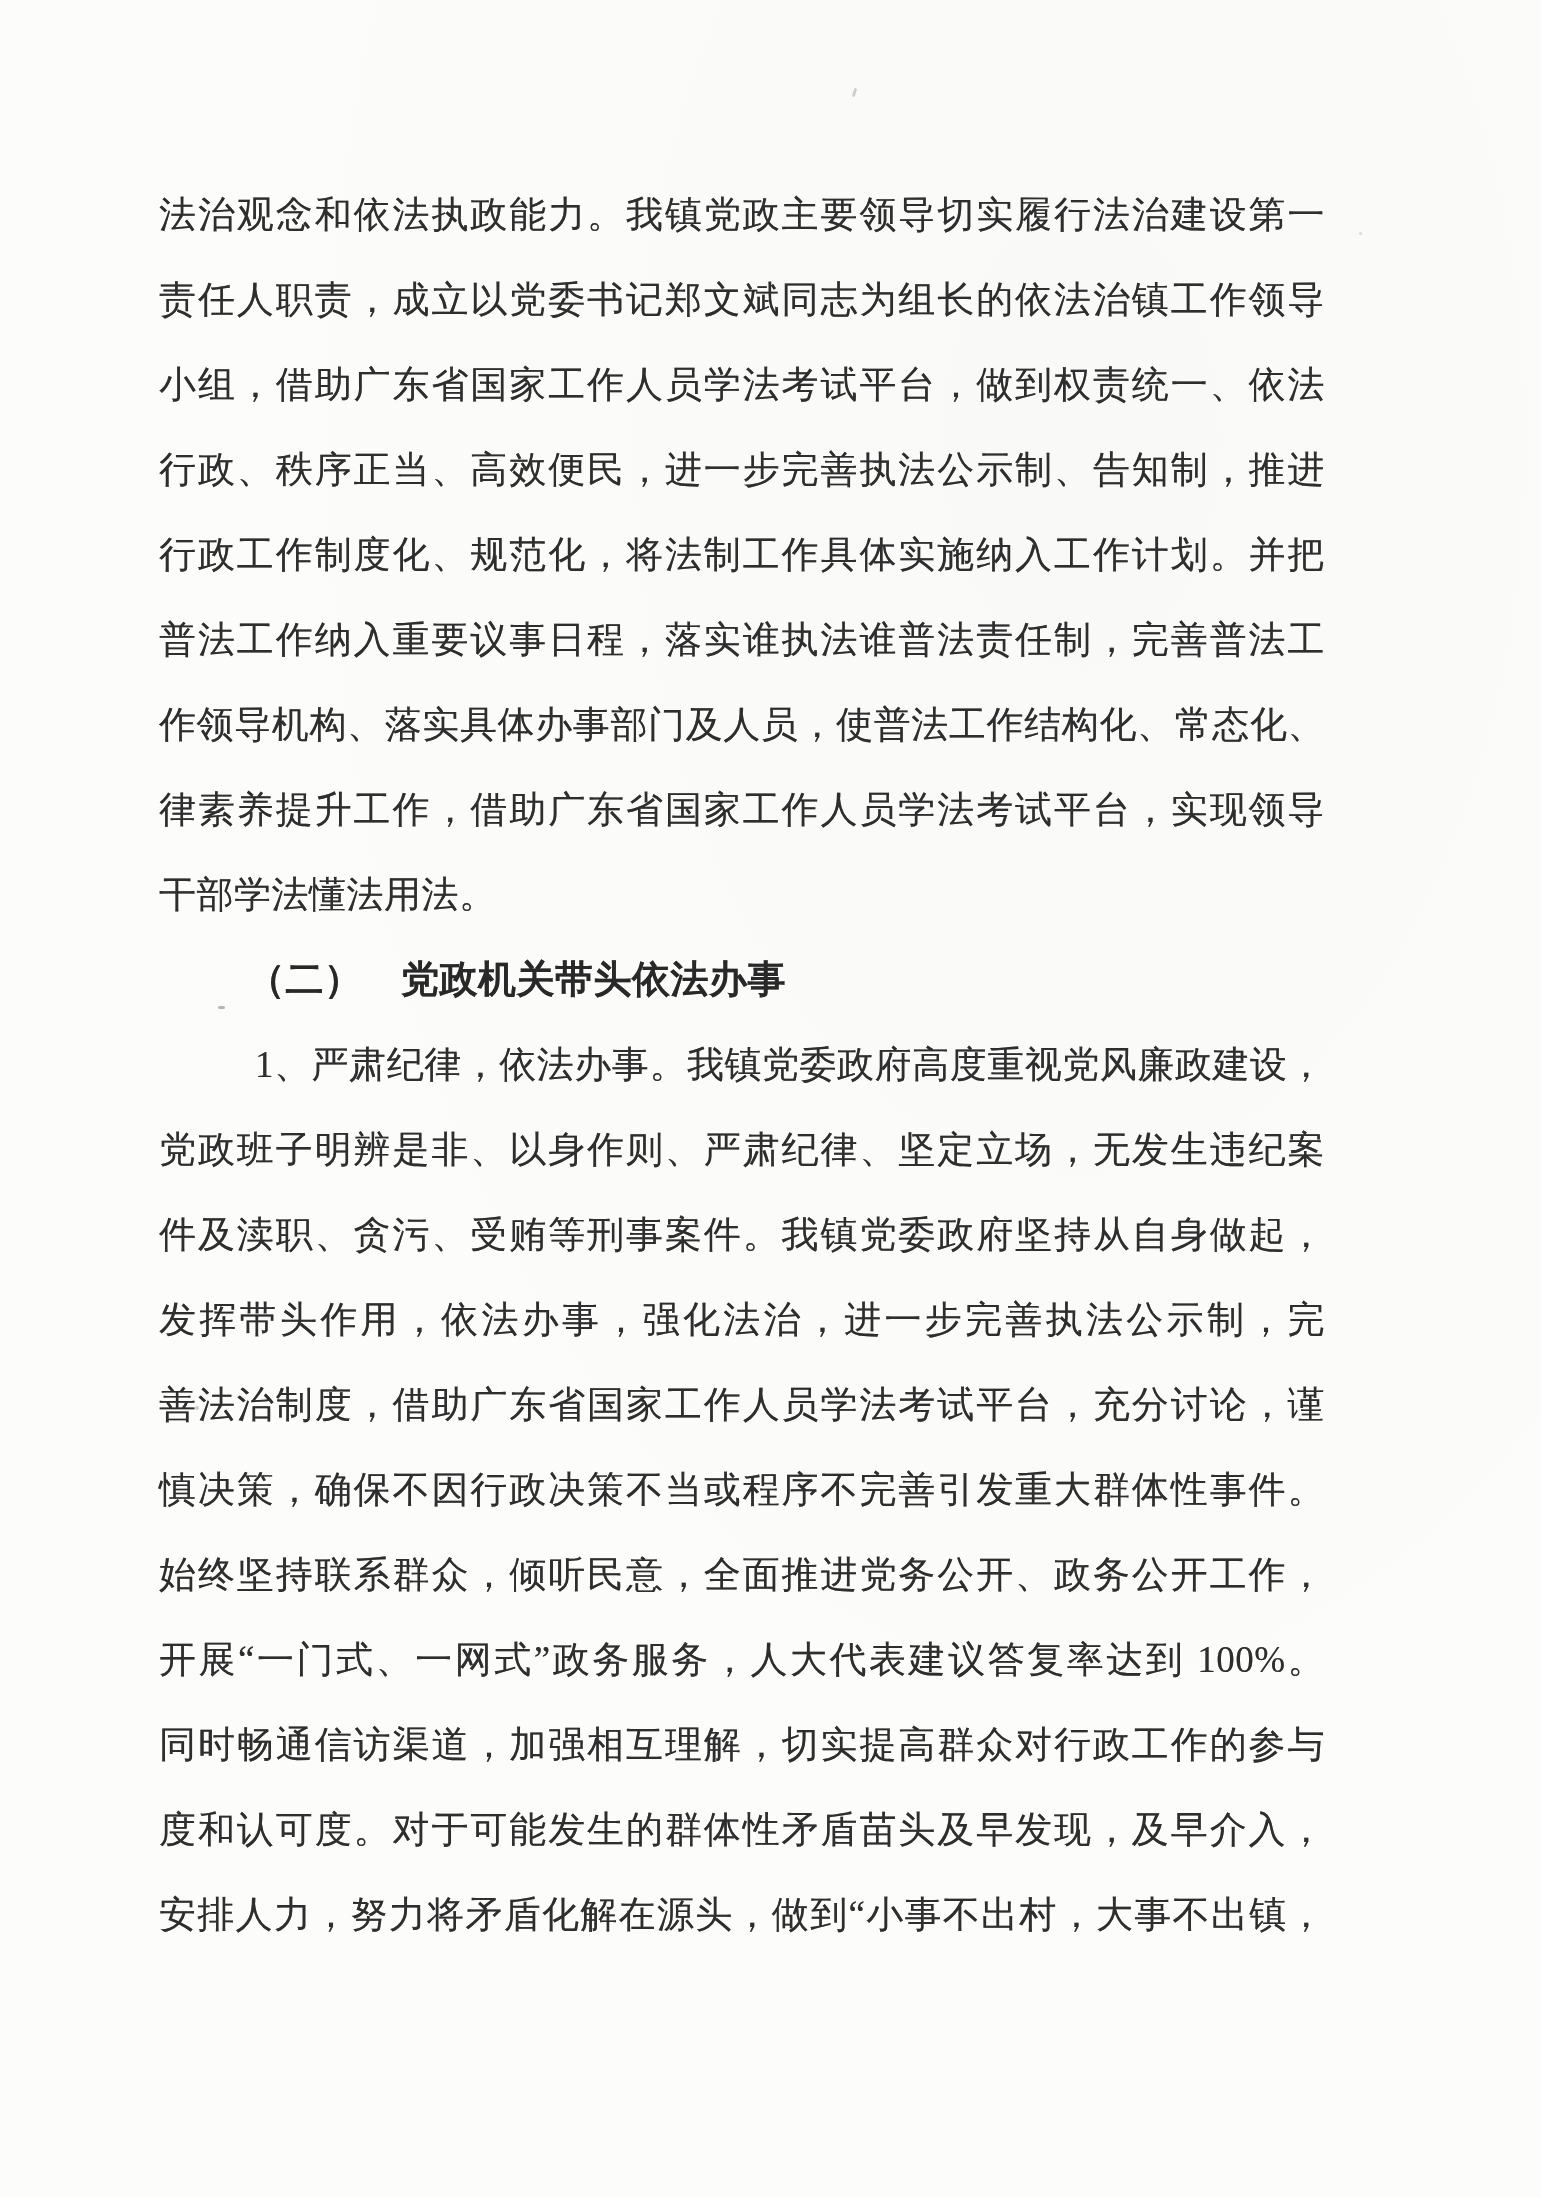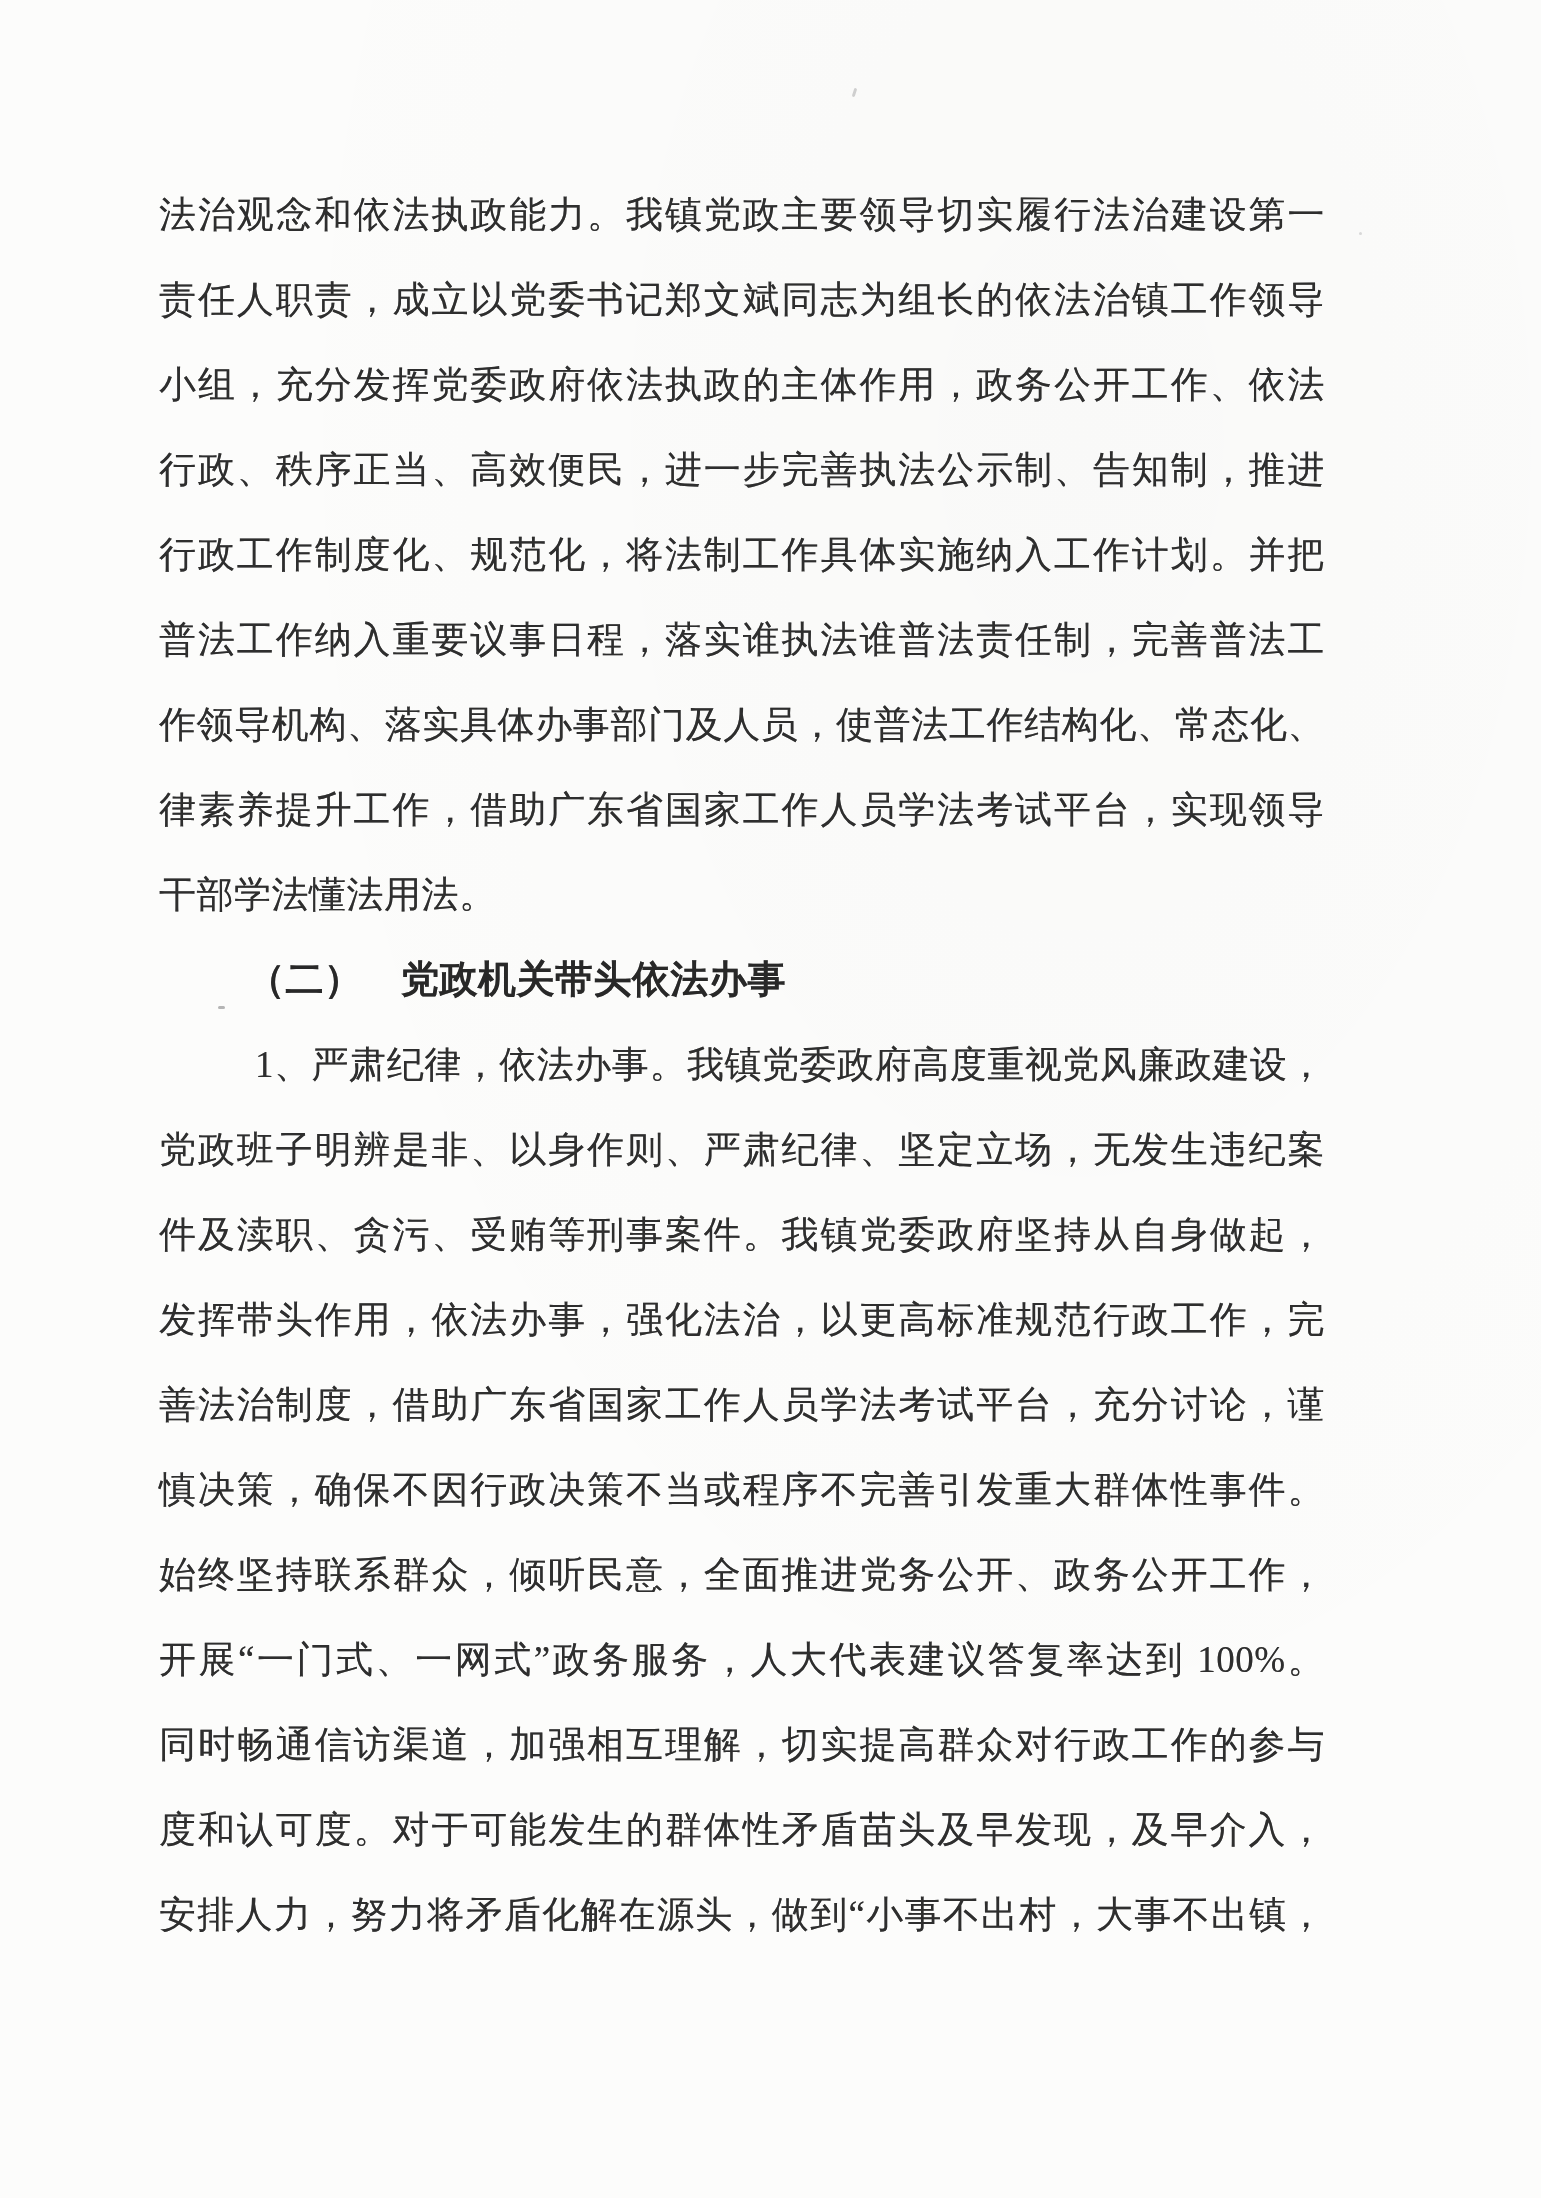--- a/index.html
+++ b/index.html
@@ -63,32 +63,32 @@
   .speck.s3 { left: 188px; top: 1406px; width: 4px; height: 4px; background: #cccccc; border-radius: 50%; }
   .speck.s4 { left: 1352px; top: 232px; width: 3px; height: 3px; background: #d8d8d8; border-radius: 50%; }
 </style>
 </head>
 <body>
 
 <div class="page">
   <div class="textblock">
     <p class="line">法治观念和依法执政能力。我镇党政主要领导切实履行法治建设第一</p>
     <p class="line">责任人职责，成立以党委书记郑文斌同志为组长的依法治镇工作领导</p>
-    <p class="line">小组，充分发挥党委政府依法执政的主体作用，政务公开工作、依法</p>
+    <p class="line">小组，借助广东省国家工作人员学法考试平台，做到权责统一、依法</p>
     <p class="line">行政、秩序正当、高效便民，进一步完善执法公示制、告知制，推进</p>
     <p class="line">行政工作制度化、规范化，将法制工作具体实施纳入工作计划。并把</p>
     <p class="line">普法工作纳入重要议事日程，落实谁执法谁普法责任制，完善普法工</p>
     <p class="line">作领导机构、落实具体办事部门及人员，使普法工作结构化、常态化、</p>
     <p class="line">律素养提升工作，借助广东省国家工作人员学法考试平台，实现领导</p>
     <p class="line short">干部学法懂法用法。</p>
     <p class="line heading">（二）　党政机关带头依法办事</p>
     <p class="line p-start">1、严肃纪律，依法办事。我镇党委政府高度重视党风廉政建设，</p>
     <p class="line">党政班子明辨是非、以身作则、严肃纪律、坚定立场，无发生违纪案</p>
     <p class="line">件及渎职、贪污、受贿等刑事案件。我镇党委政府坚持从自身做起，</p>
-    <p class="line">发挥带头作用，依法办事，强化法治，以更高标准规范行政工作，完</p>
+    <p class="line">发挥带头作用，依法办事，强化法治，进一步完善执法公示制，完</p>
     <p class="line">善法治制度，借助广东省国家工作人员学法考试平台，充分讨论，谨</p>
     <p class="line">慎决策，确保不因行政决策不当或程序不完善引发重大群体性事件。</p>
     <p class="line">始终坚持联系群众，倾听民意，全面推进党务公开、政务公开工作，</p>
     <p class="line">开展“一门式、一网式”政务服务，人大代表建议答复率达到 100%。</p>
     <p class="line">同时畅通信访渠道，加强相互理解，切实提高群众对行政工作的参与</p>
     <p class="line">度和认可度。对于可能发生的群体性矛盾苗头及早发现，及早介入，</p>
     <p class="line">安排人力，努力将矛盾化解在源头，做到“小事不出村，大事不出镇，</p>
   </div>
   <div class="speck s1"></div>
   <div class="speck s2"></div>

